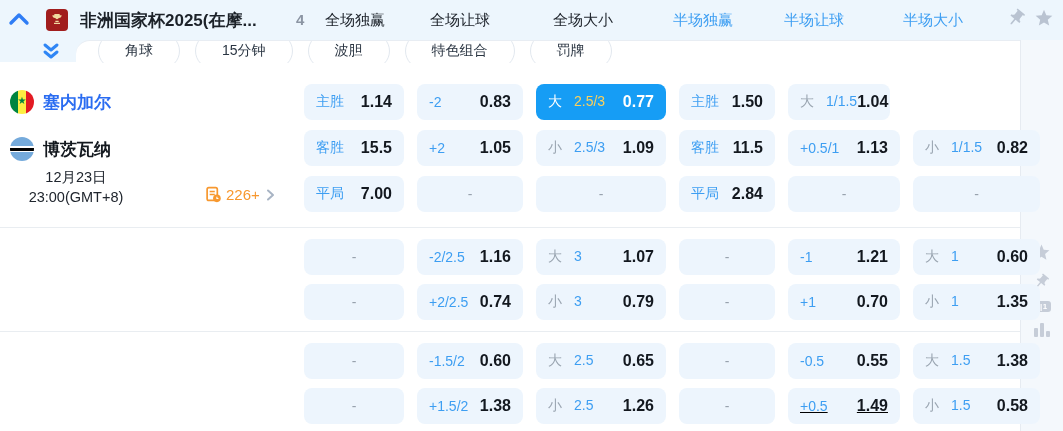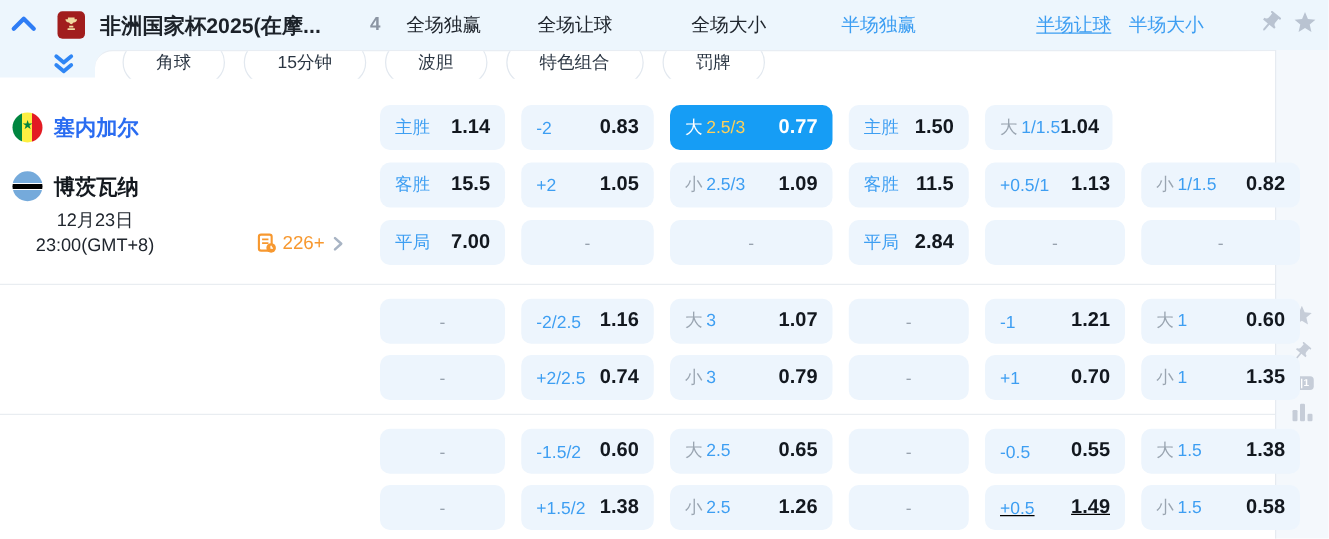--- a/index.html
+++ b/index.html
@@ -57,21 +57,21 @@
     gap:4px; cursor:pointer; }
   .markets .num { color:#f7982f; font-size:15px; }
 
   
   .odds-row { position:absolute; left:304px; display:flex; gap:13px; }
   .cell { height:36px; border-radius:8px; background:#edf5fd; display:flex; align-items:center;
     justify-content:space-between; padding:0 12px; cursor:pointer; flex:none; }
   .cell .lbl { color:#3d9ef2; font-size:14px; white-space:nowrap; }
   .cell .val { color:#13181f; font-weight:700; font-size:16px; }
   .cell .prefix { color:#9aa5b1; font-size:14px; }
-  .cell .line { color:#3d9ef2; font-size:14px; margin-left:3px; }
+  .cell .line { color:#3d9ef2; font-size:14px; margin-left:12px; }
   .cell.dash { justify-content:center; color:#98a2ae; font-size:14px; cursor:default; }
   .cell.selected { background:#169df5; }
   .cell.selected .prefix { color:#fff; }
   .cell.selected .line { color:#fdd05a; }
   .cell.selected .val { color:#fff; }
 
   .hsep { position:absolute; left:0; width:1020px; height:1px; background:#e9edf1; }
 </style>
 </head>
 <body>
@@ -88,21 +88,21 @@
         <rect x="7.5" y="16" width="9" height="2" rx="0.5" fill="#f0d9a0"></rect>
       </svg>
     </div>
     <div class="title">非洲国家杯2025(在摩...</div>
     <div class="count">4</div>
     <div id="tabs">
         <span class="tab dark" style="left: 325px;">全场独赢</span>
         <span class="tab dark" style="left: 430px;">全场让球</span>
         <span class="tab dark" style="left: 553px;">全场大小</span>
         <span class="tab blue" style="left: 673px;">半场独赢</span>
-        <span class="tab blue" style="left: 829px; text-decoration: underline;">半场让球</span>
+        <span class="tab blue" style="left: 784px;">半场让球</span>
         <span class="tab blue" style="left: 903px;">半场大小</span>
       </div>
     <svg class="tr-icon" style="left:1006px" viewBox="0 0 24 24">
       <g transform="rotate(40 12 12)">
         <path fill="#b9c3d1" d="M16 9V4h1c.55 0 1-.45 1-1s-.45-1-1-1H7c-.55 0-1 .45-1 1s.45 1 1 1h1v5c0 1.66-1.34 3-3 3v2h5.97v7l1 1 1-1v-7H19v-2c-1.66 0-3-1.34-3-3z"></path>
       </g>
     </svg>
     <svg class="tr-icon" style="left:1034px" viewBox="0 0 24 24">
       <path fill="#b9c3d1" d="M12 17.27L18.18 21l-1.64-7.03L22 9.24l-7.19-.61L12 2 9.19 8.63 2 9.24l5.46 4.73L5.82 21z"></path>
     </svg>

